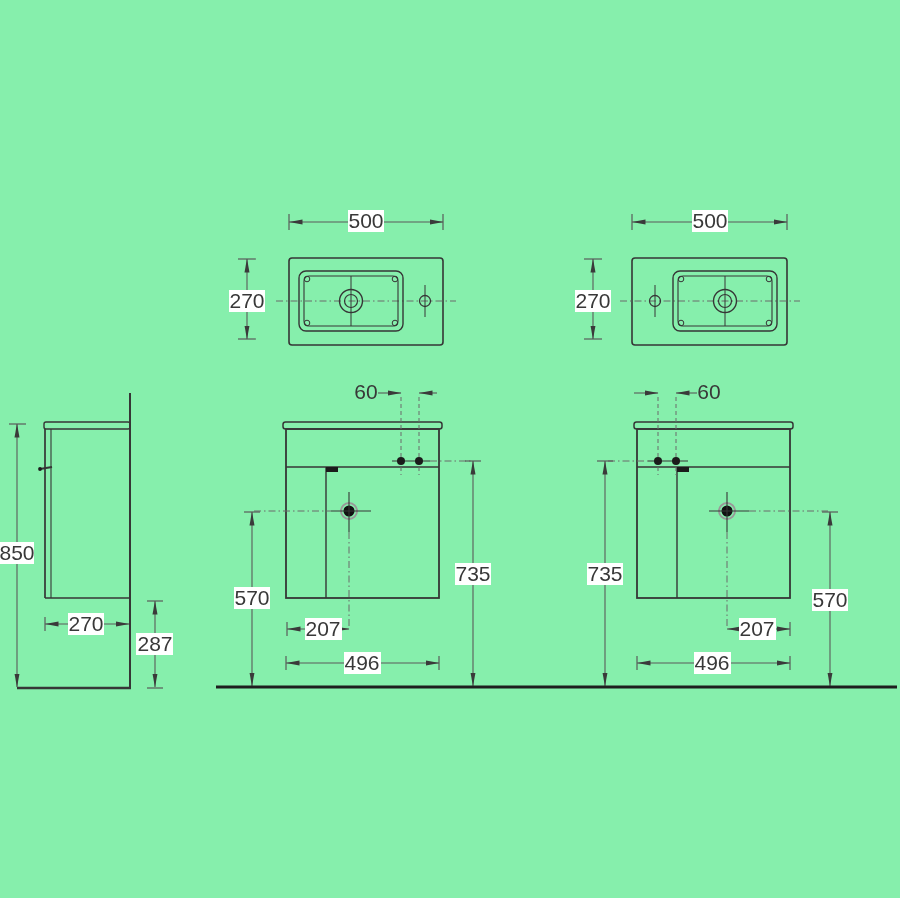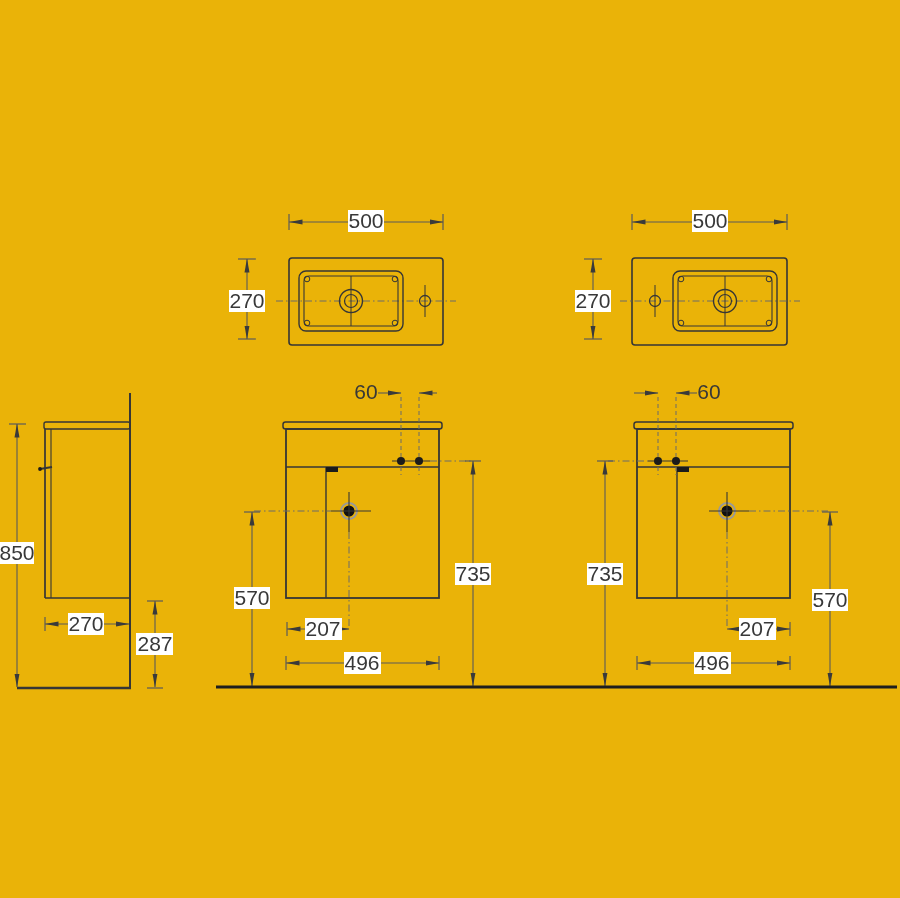--- a/index.html
+++ b/index.html
@@ -1,16 +1,16 @@
 <!DOCTYPE html>
 <html><head>
 <meta charset="utf-8">
 <style>
   html,body { margin:0; padding:0; background:#ffffff; }
-  .stage { width:900px; height:898px; background:#eab308; position:relative; }
+  .stage { width:900px; height:898px; background:#86efac; position:relative; }
   svg { display:block; }
   .lbl { font-family:"Liberation Sans","DejaVu Sans",sans-serif; font-size:21px; fill:#383838;
          text-anchor:middle; dominant-baseline:middle; }
   .ln   { stroke:#363636; fill:none; }
   .dim  { stroke:#5a5a5a; stroke-width:1.1; fill:none; }
   .tick { stroke:#5a5a5a; stroke-width:1.2; fill:none; }
   .dd   { stroke:#6a6a6a; stroke-width:1; stroke-dasharray:7 3 1.5 3; fill:none; }
   .ds   { stroke:#6a6a6a; stroke-width:1; stroke-dasharray:4 3; fill:none; }
   .lblbg{ fill:#ffffff; }
 </style>

